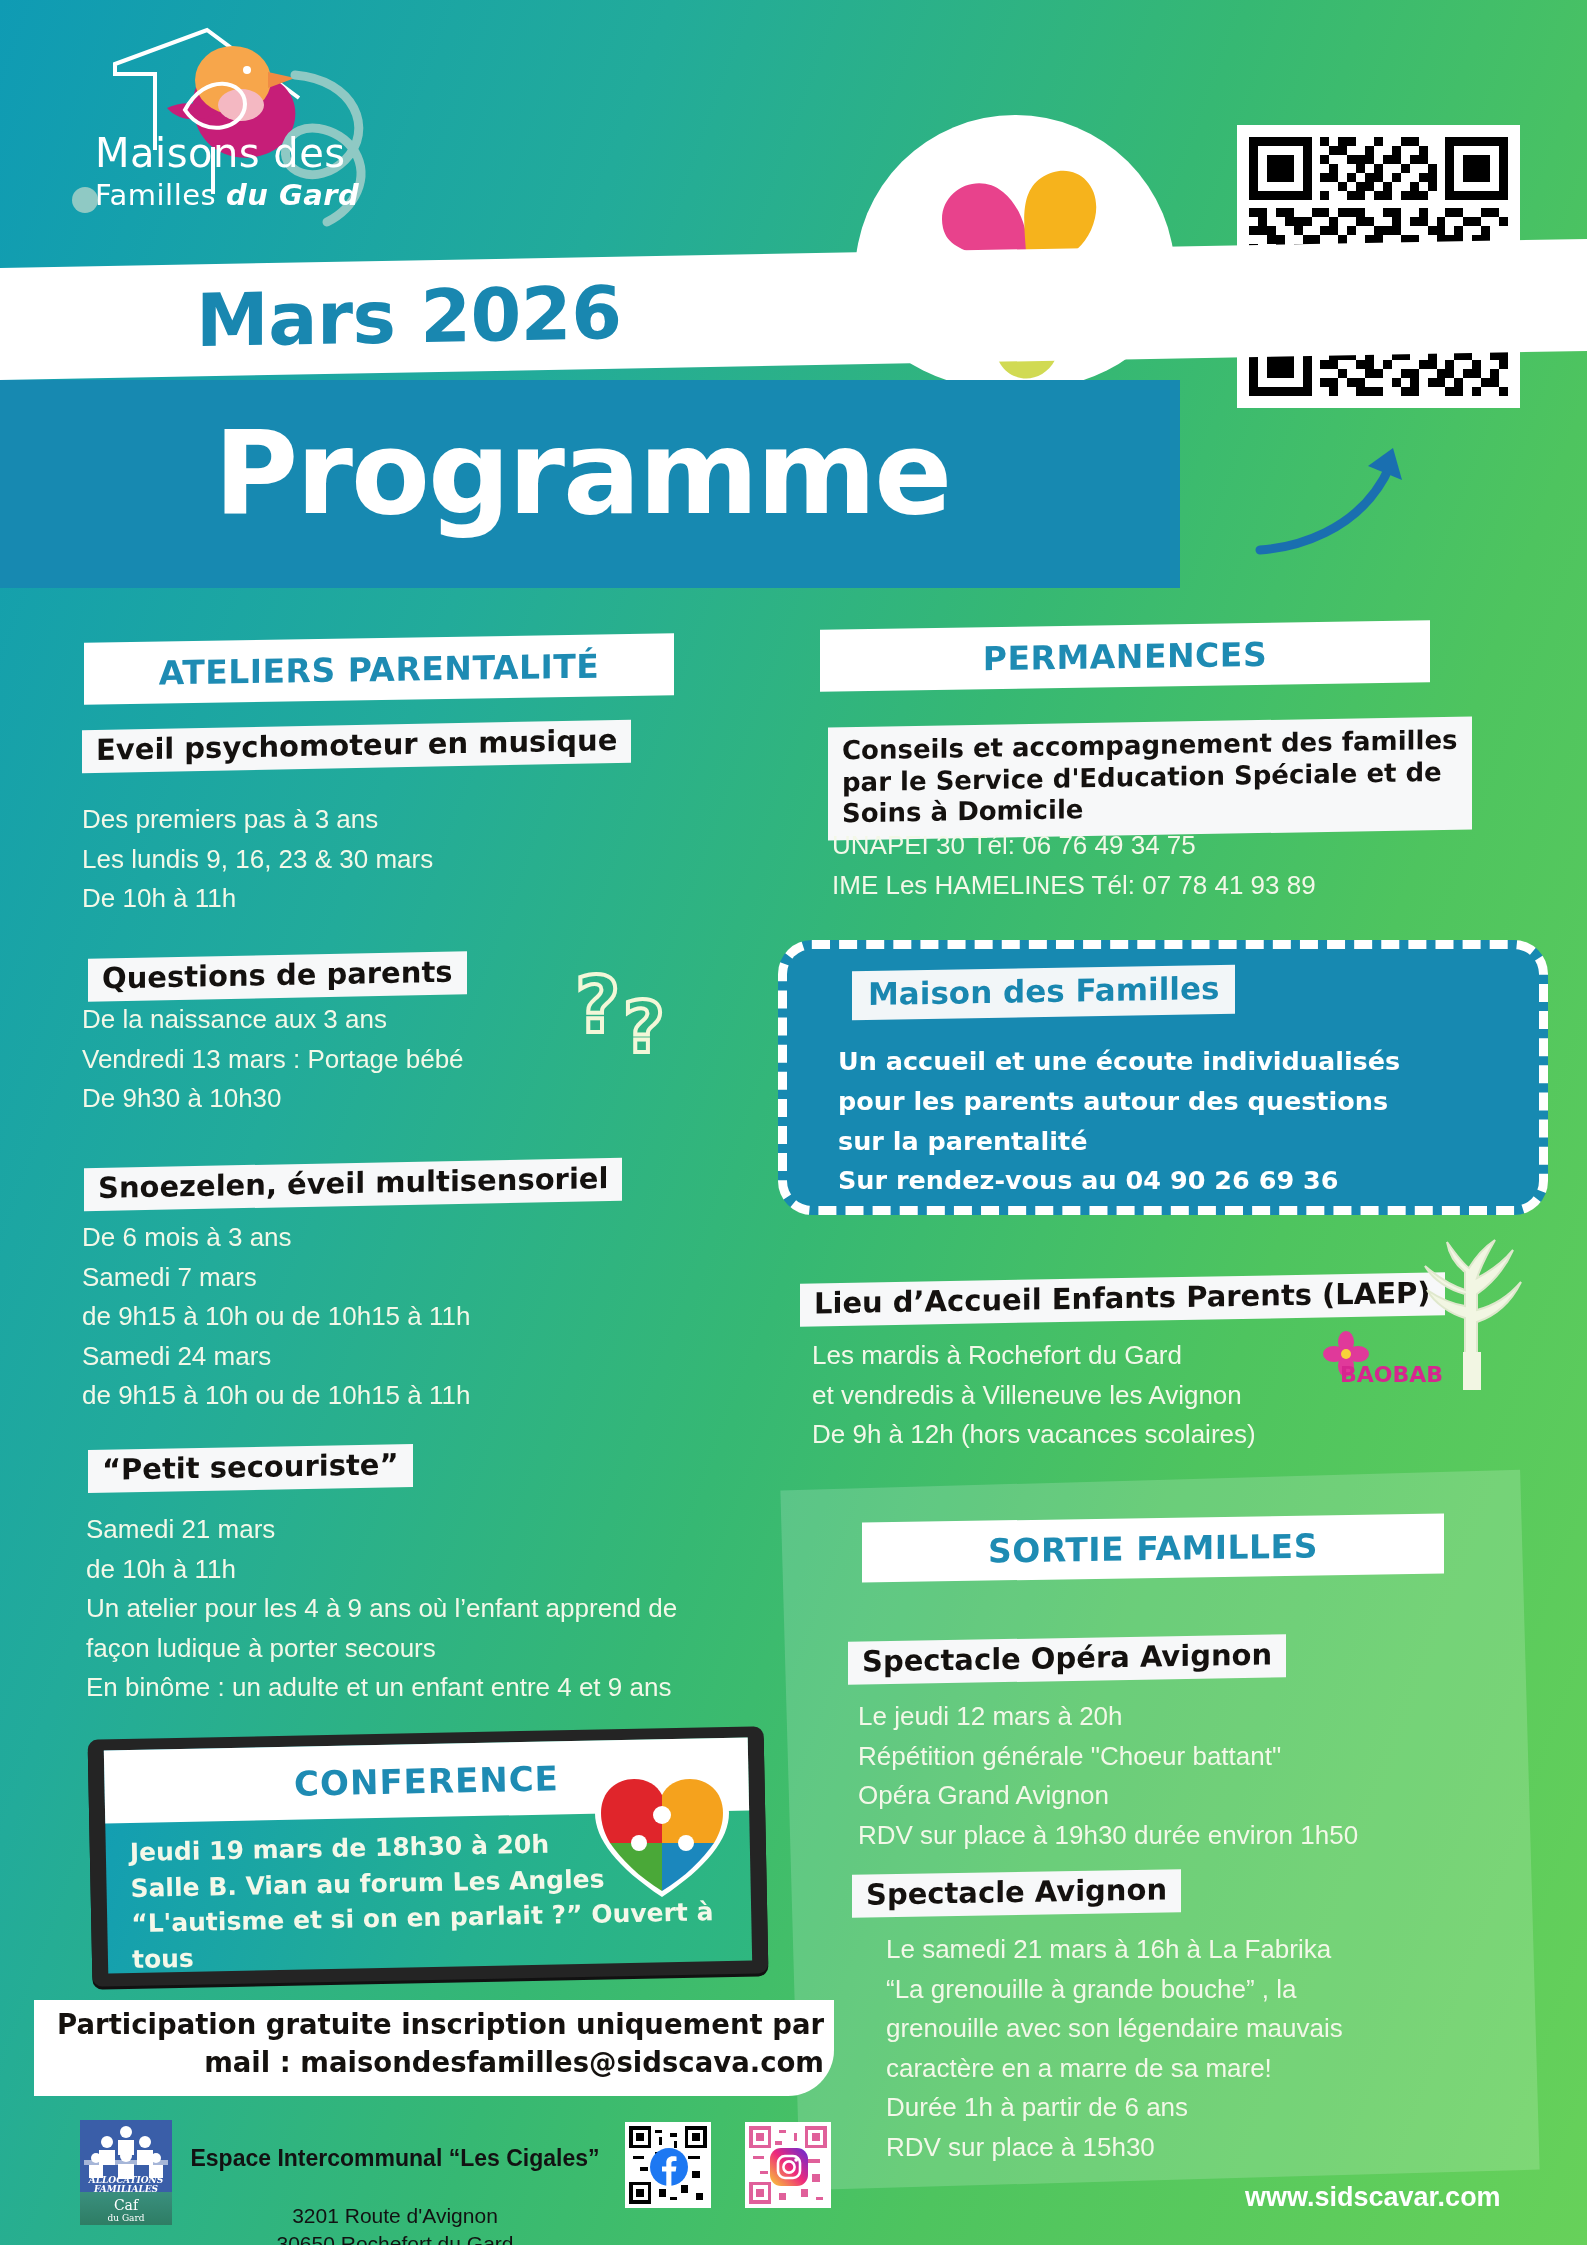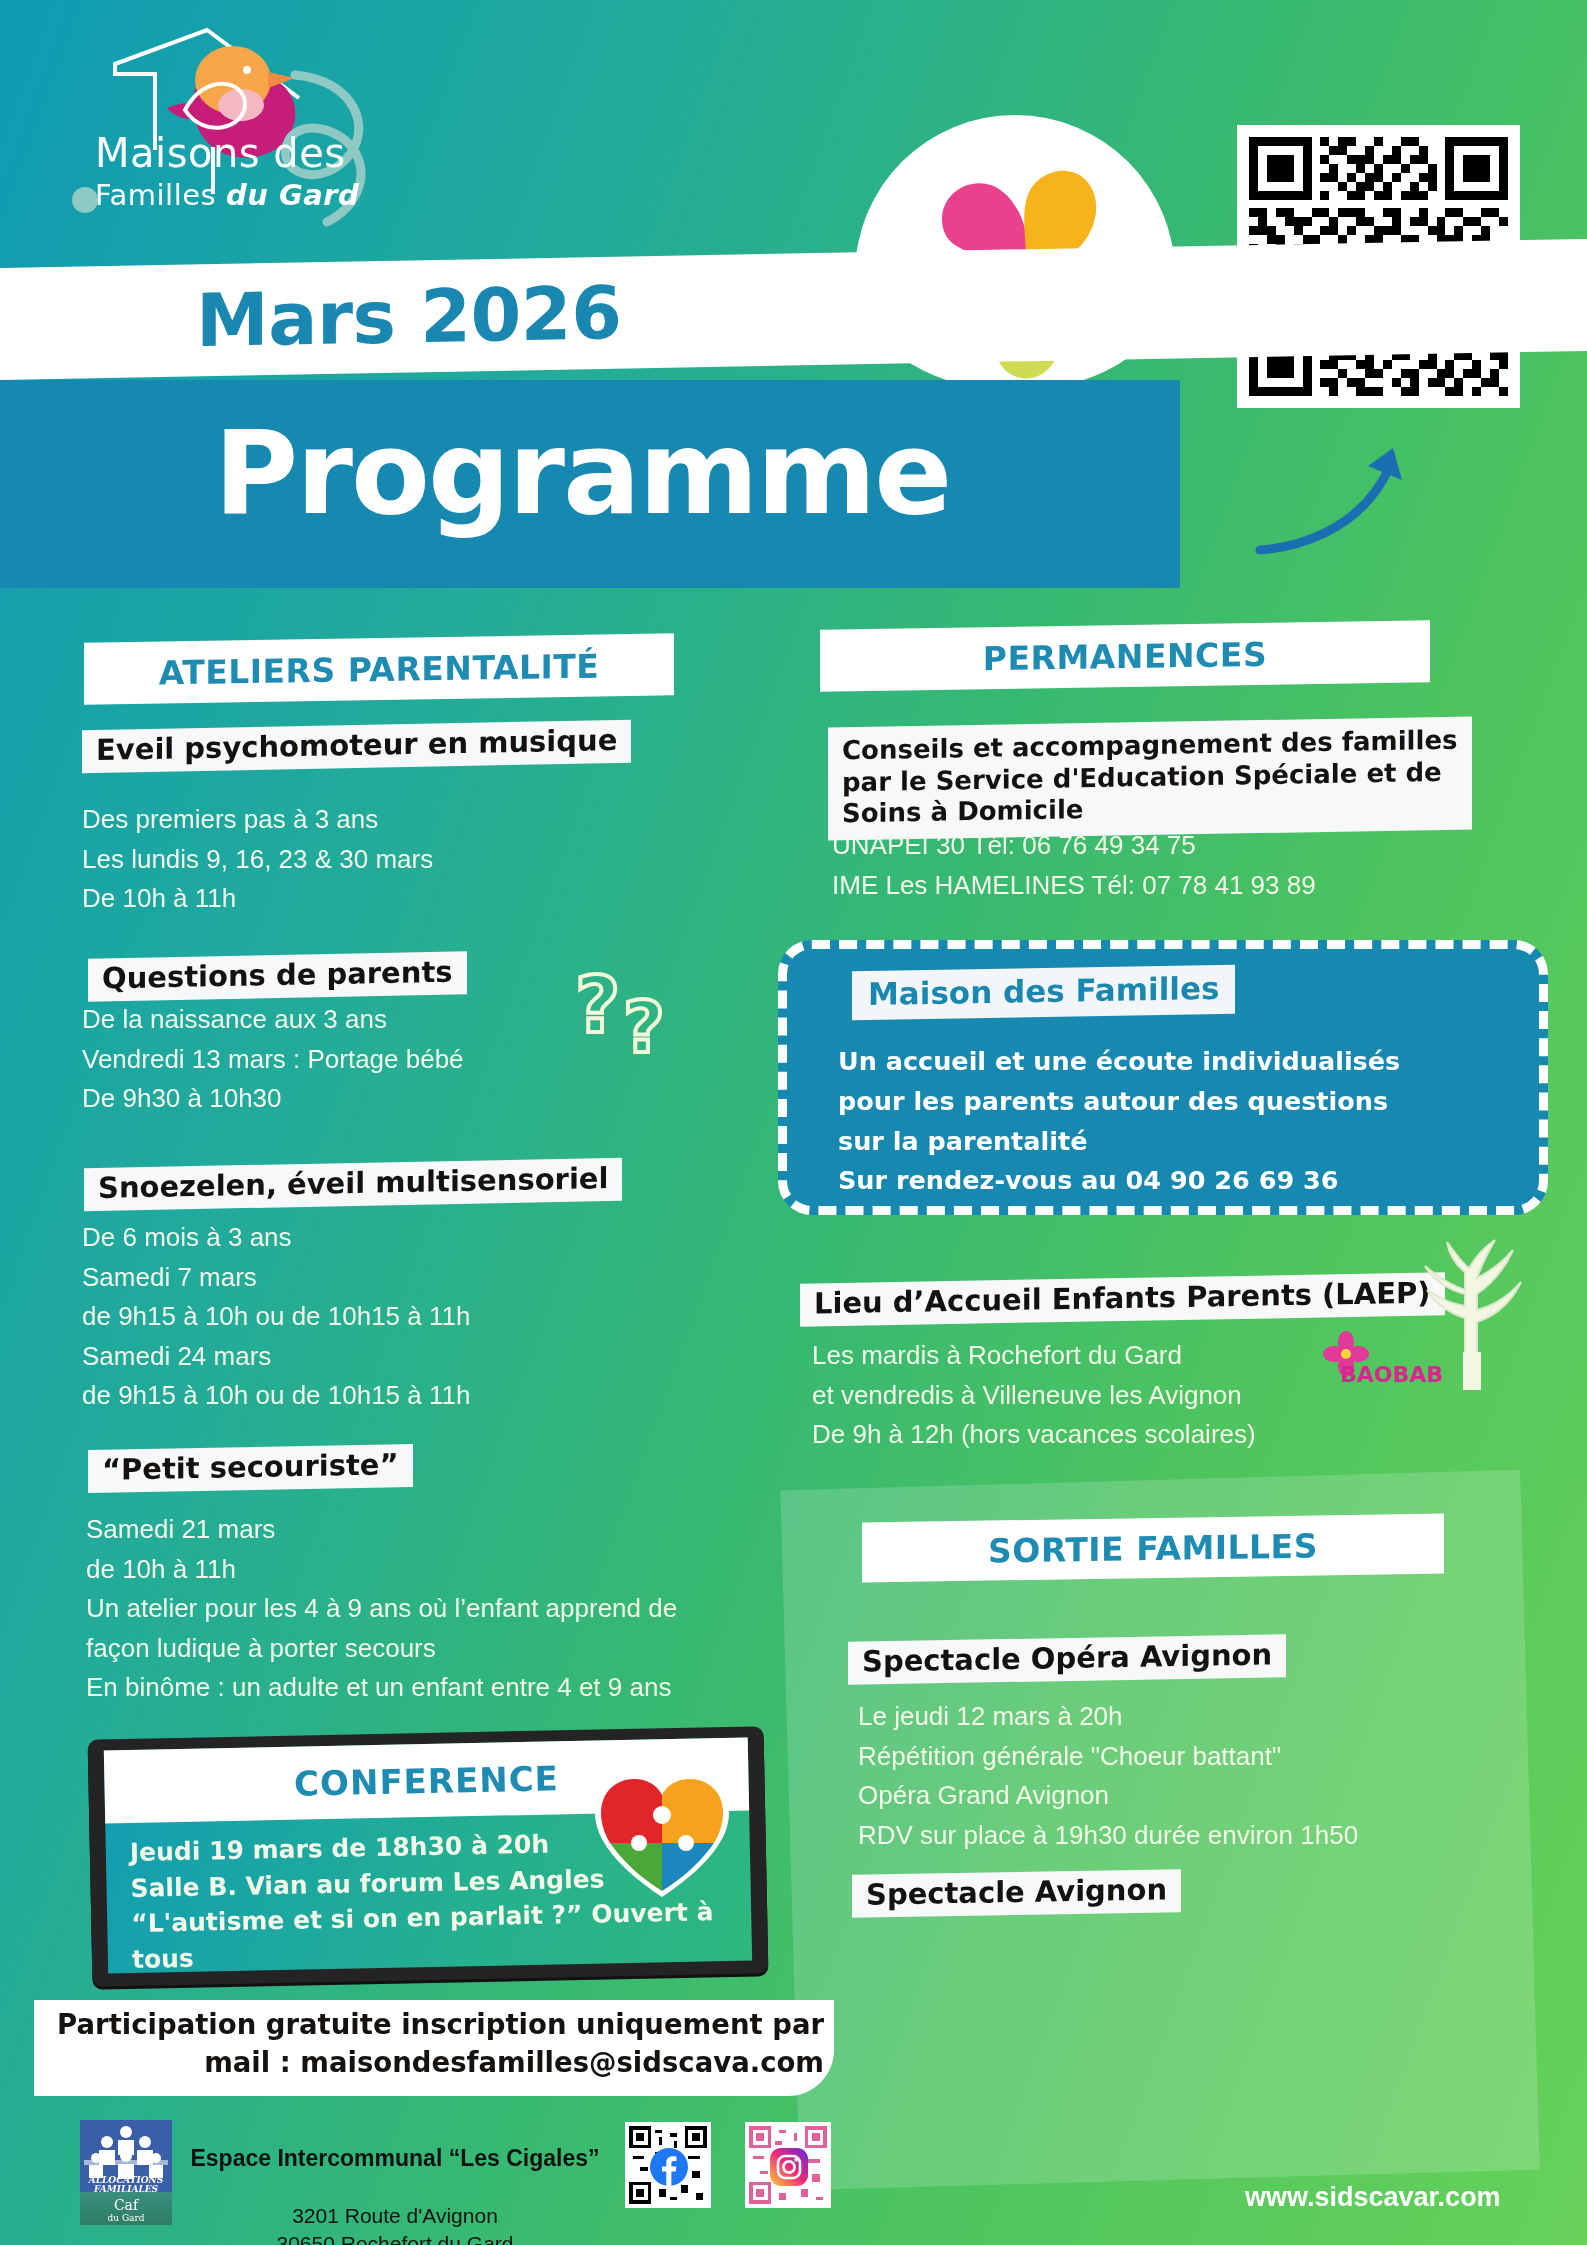--- a/index.html
+++ b/index.html
@@ -682,14 +682,20 @@
     <span>Spectacle Opéra Avignon</span>
   </div>
   <div class="body-txt" style="left:858px;top:1697px;font-size:26px;">Le jeudi 12 mars à 20h
 Répétition générale "Choeur battant"
 Opéra Grand Avignon
 RDV sur place à 19h30 durée environ 1h50</div>
 
   <div class="tag" style="left:852px;top:1872px;font-size:29px;transform:skewY(-1deg);">
     <span>Spectacle Avignon</span>
   </div>
+  <div class="body-txt" style="left:886px;top:1930px;font-size:26px;">Le samedi 21 mars à 16h à La Fabrika
+“La grenouille à grande bouche” , la
+grenouille avec son légendaire mauvais
+caractère en a marre de sa mare!
+Durée 1h à partir de 6 ans
+RDV sur place à 15h30</div>
 
 </div>
 
 </body></html>

